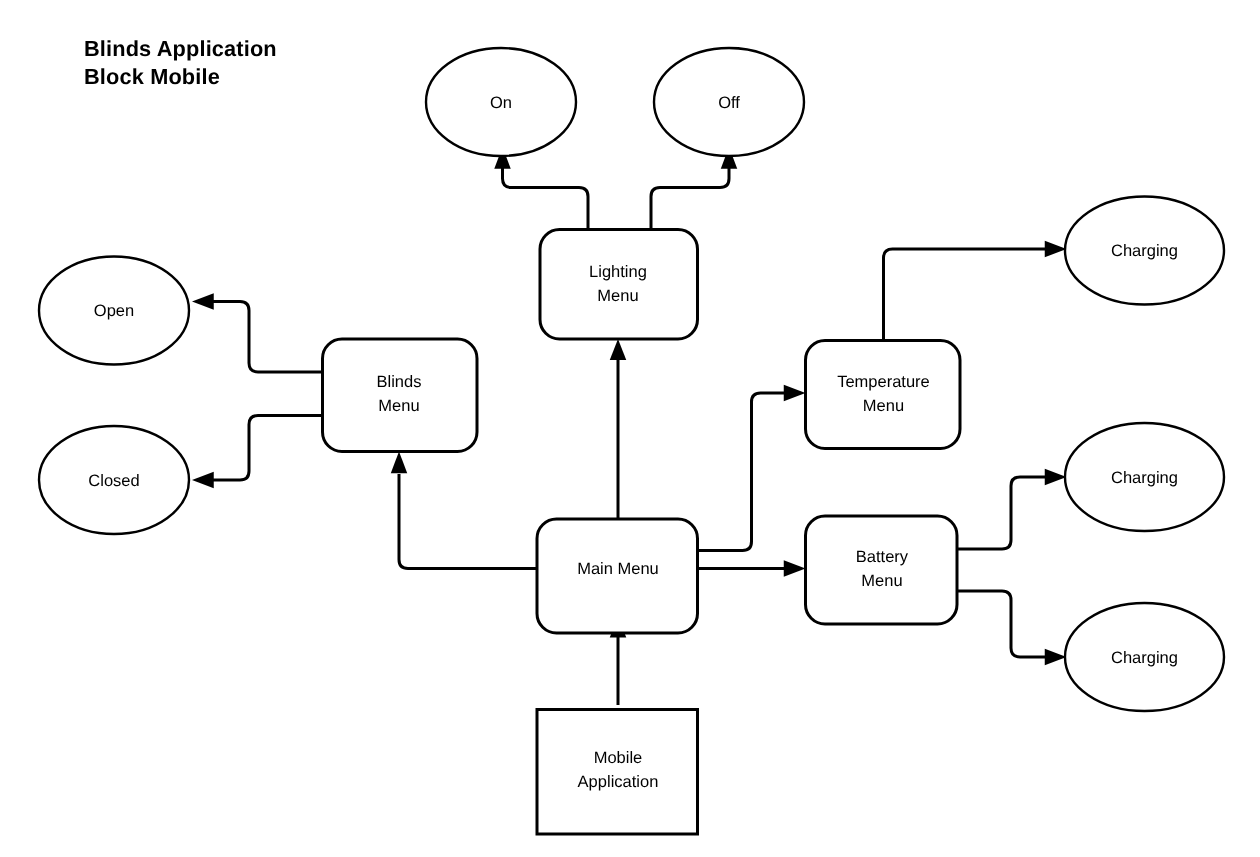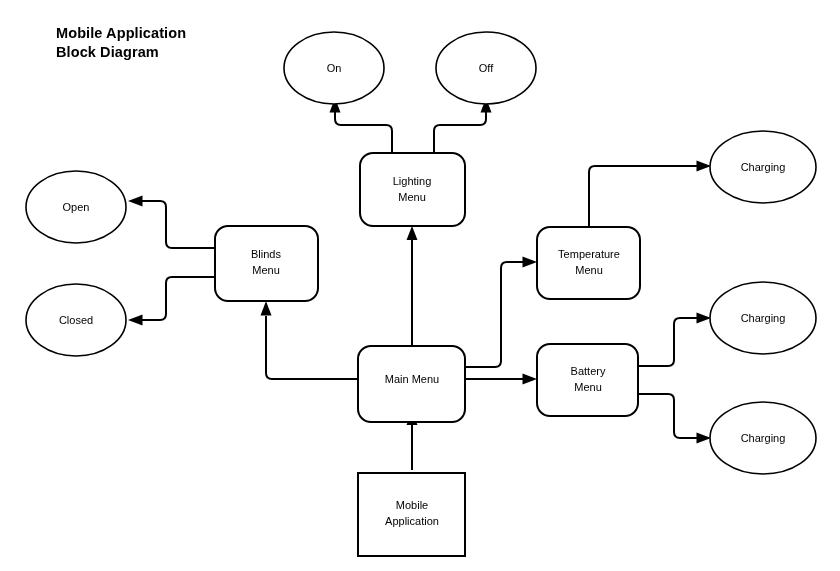--- a/index.html
+++ b/index.html
@@ -63,22 +63,22 @@
     line-height: 1.28;
     letter-spacing: 0.1px;
     white-space: pre;
   }
 </style>
 </head>
 <body>
 
 <div id="diagram-root">
 
-  <div class="diagram-title"><span>Mobile Application</span>
-<span>Block Diagram</span></div>
+  <div class="diagram-title"><span>Blinds Application</span>
+<span>Block Mobile</span></div>
 
   <svg id="diagram-canvas" viewBox="0 0 840 571">
 
     <g>
       <path class="edge-line" d="M 412 470 L 412 424"></path>
       <polygon class="arrow-head" points="412,411 406.5,425 417.5,425"></polygon>
     </g>
 
     <g>
       <path class="edge-line" d="M 412 349 L 412 240"></path>

